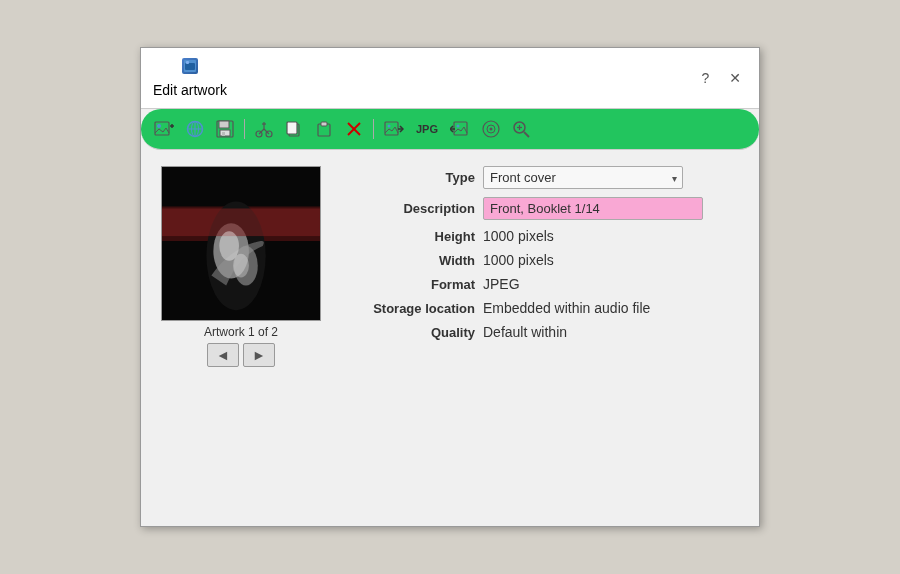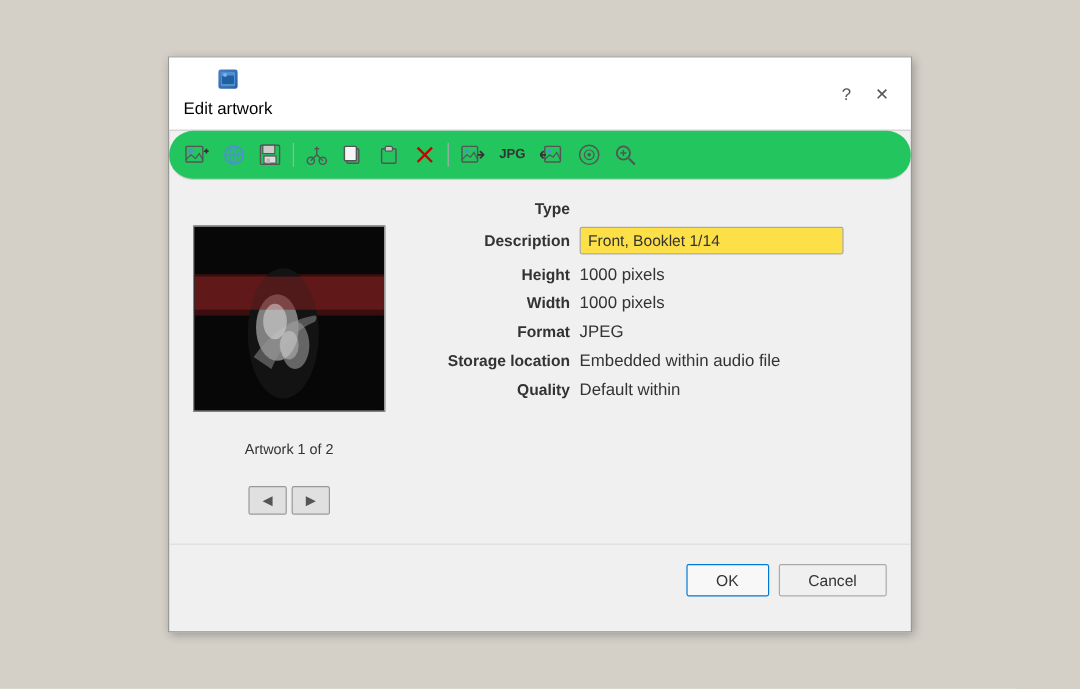--- a/index.html
+++ b/index.html
@@ -94,23 +94,22 @@
     }
     .content {
       padding: 16px 20px;
       display: flex;
       gap: 24px;
     }
     .left-panel {
       display: flex;
       flex-direction: column;
       align-items: center;
-      gap: 24px;
+      gap: 4px;
       flex-shrink: 0;
-      margin-top: 22px;
     }
     .artwork-image {
       width: 160px;
       height: 155px;
       background: #000;
       overflow: hidden;
       position: relative;
       border: 1px solid #999;
     }
     .artwork-label {
@@ -178,21 +177,21 @@
       content: '▾';
       position: absolute;
       right: 6px;
       top: 50%;
       transform: translateY(-50%);
       font-size: 10px;
       color: #555;
       pointer-events: none;
     }
     .description-input {
-      background: #fde047;
+      background: #f9a8d4;
       border: 1px solid #aaa;
       border-radius: 2px;
       padding: 3px 6px;
       font-size: 13px;
       color: #333;
       width: 220px;
     }
     .dialog-footer {
       padding: 16px 20px;
       display: flex;
@@ -377,20 +376,30 @@
       <div class="nav-buttons">
         <button class="nav-btn">◄</button>
         <button class="nav-btn">►</button>
       </div>
     </div>
 
     <div class="right-panel">
 
       <div class="field-row">
         <span class="field-label">Type</span>
+        <div class="type-dropdown-wrapper">
+          <select class="type-dropdown">
+            <option>Front cover</option>
+            <option>Back cover</option>
+            <option>Artist</option>
+            <option>Band</option>
+            <option>Composer</option>
+            <option>Other</option>
+          </select>
+        </div>
       </div>
 
       <div class="field-row">
         <span class="field-label">Description</span>
         <input class="description-input" type="text" value="Front, Booklet 1/14" style="">
       </div>
 
       <div class="field-row">
         <span class="field-label">Height</span>
         <span class="field-value">1000 pixels</span>
@@ -412,17 +421,13 @@
         <span class="field-value">Embedded within audio file</span>
       </div>
 
       <div class="field-row">
         <span class="field-label">Quality</span>
         <span class="field-value">Default within</span>
       </div>
     </div>
   </div>
 
-  <div class="dialog-footer">
-    <button class="footer-btn ok">OK</button>
-    <button class="footer-btn">Cancel</button>
-  </div>
 </div>
 
 </body></html>

